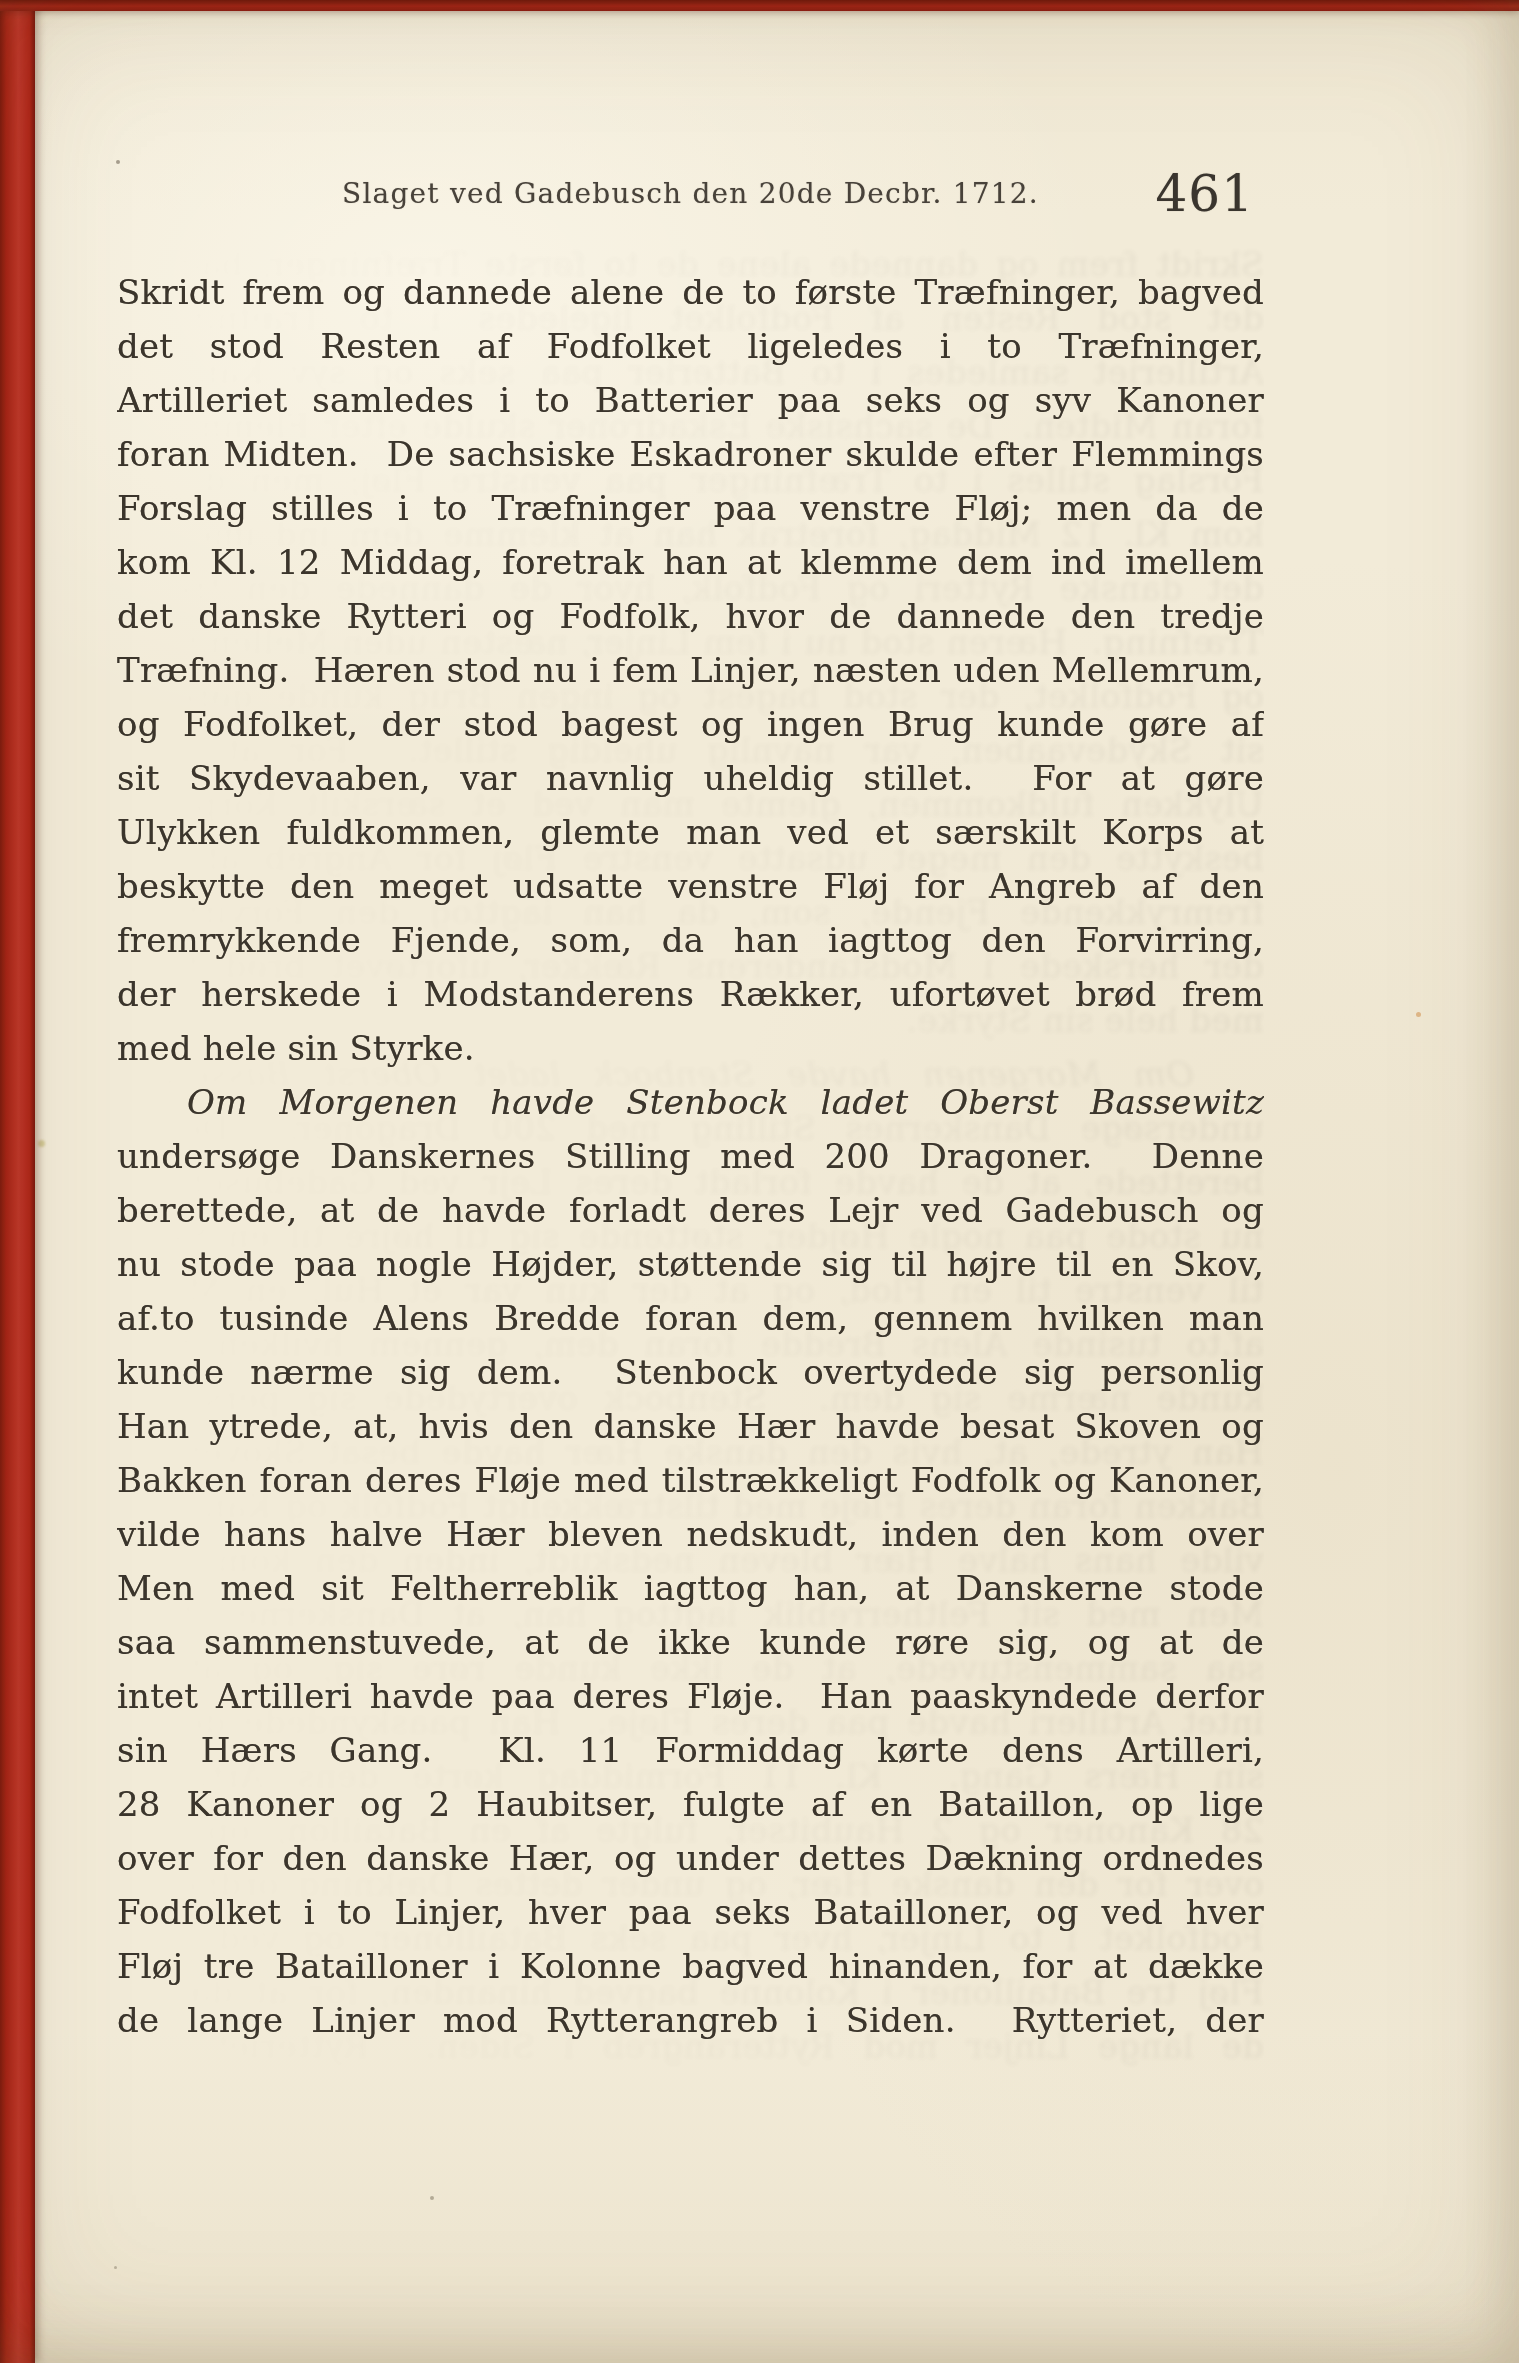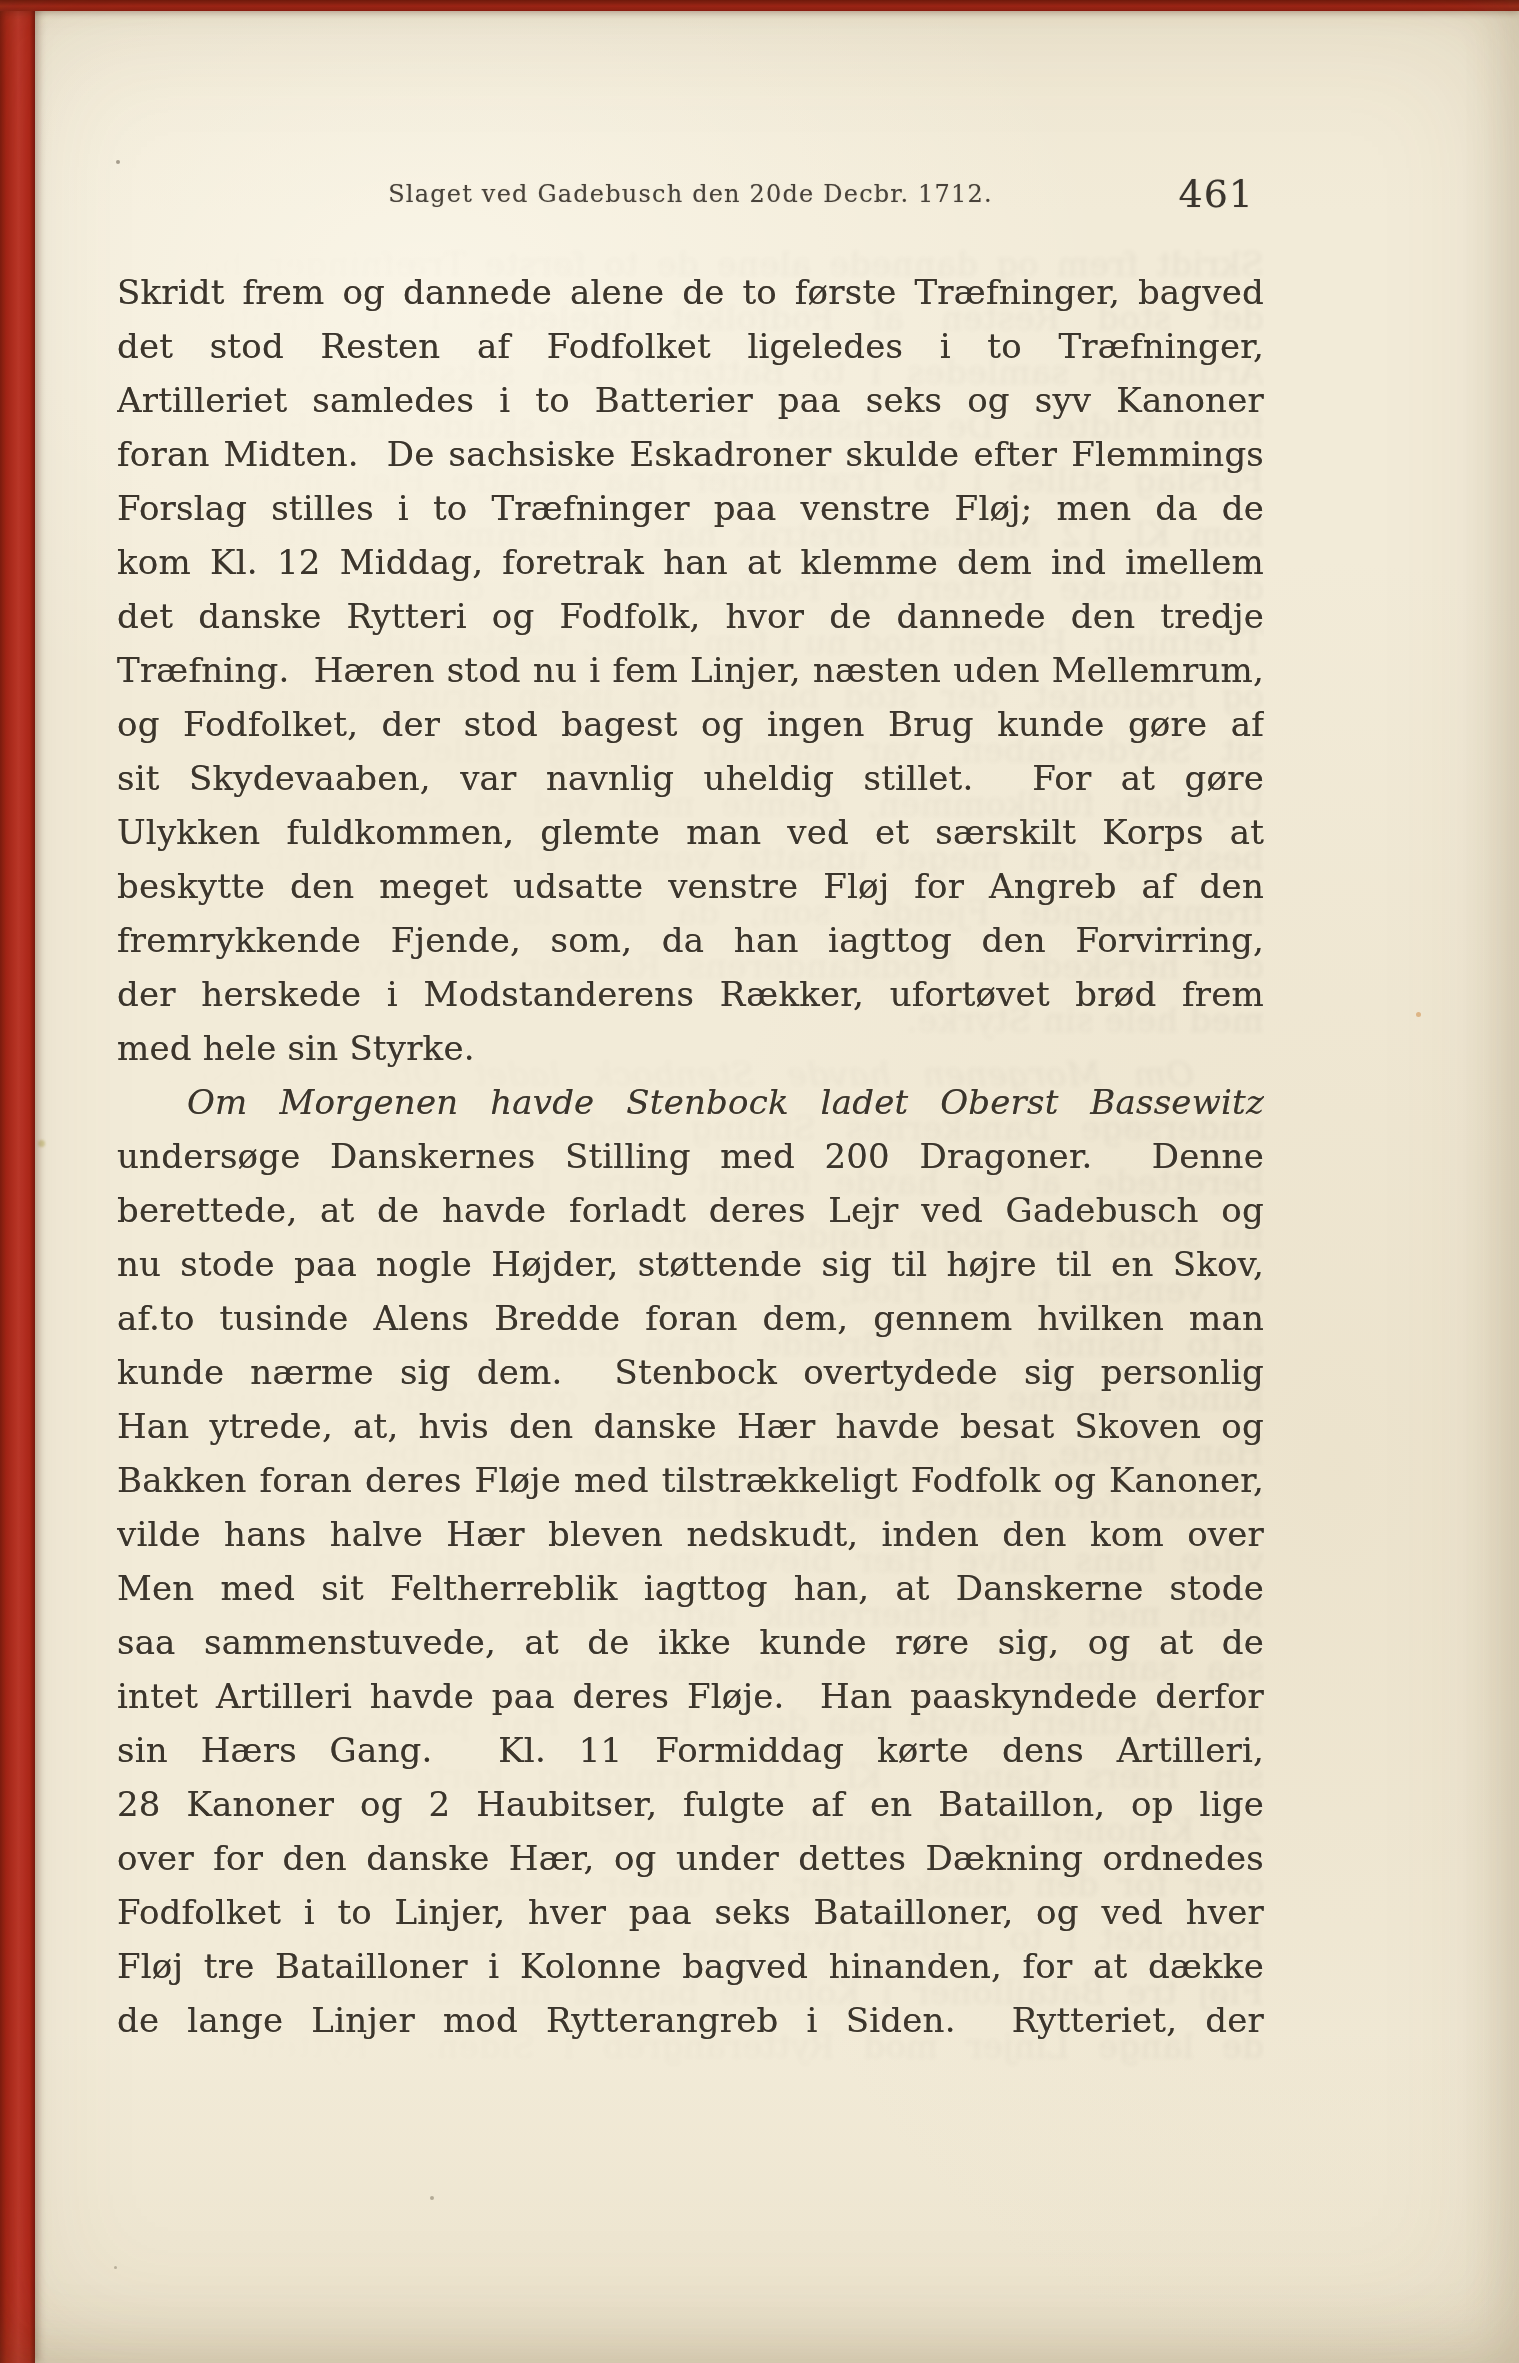--- a/index.html
+++ b/index.html
@@ -37,28 +37,28 @@
   }
 
   .running-header {
     position: absolute; left: 117px; top: 172px;
     width: 1147px; height: 44px;
     z-index: 3;
   }
   .running-title {
     position: absolute; left: 0; right: 0; top: 0;
     text-align: center;
-    font-size: 24px; line-height: 44px;
+    font-size: 28px; line-height: 44px;
     letter-spacing: 1.2px;
     color: #48423a;
     text-shadow: 0 0 1px rgba(72,66,58,0.35);
   }
   .page-number {
     position: absolute; right: 10px; top: 0;
-    font-size: 38px; line-height: 44px;
+    font-size: 50px; line-height: 44px;
     letter-spacing: 1px;
     color: #3a352e;
     text-shadow: 0 0 1px rgba(58,53,46,0.35);
   }
 
   .text-block {
     position: absolute; left: 117px; top: 265px;
     width: 1147px;
     z-index: 3;
   }

